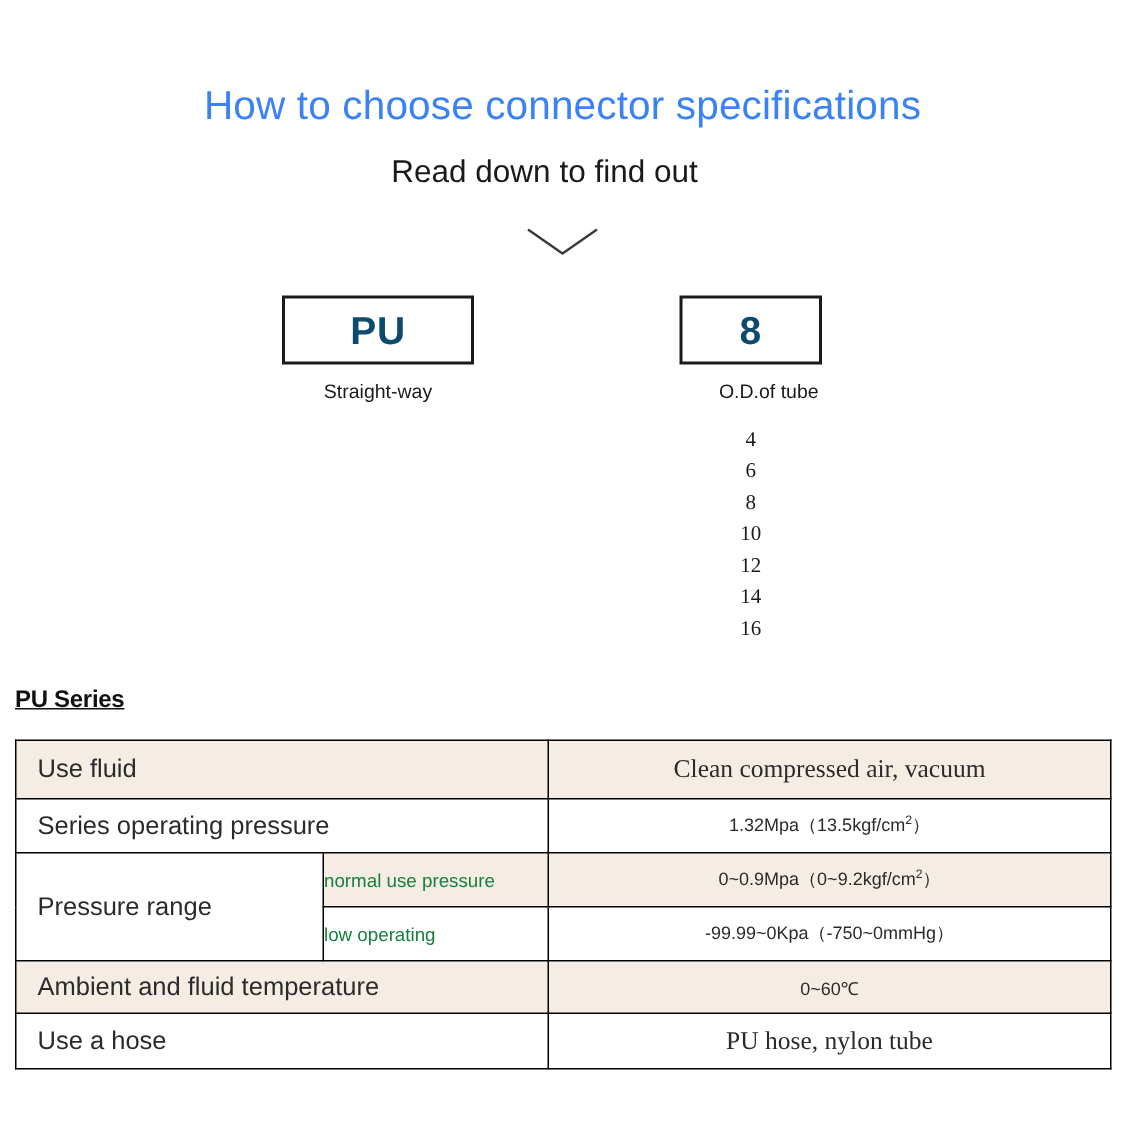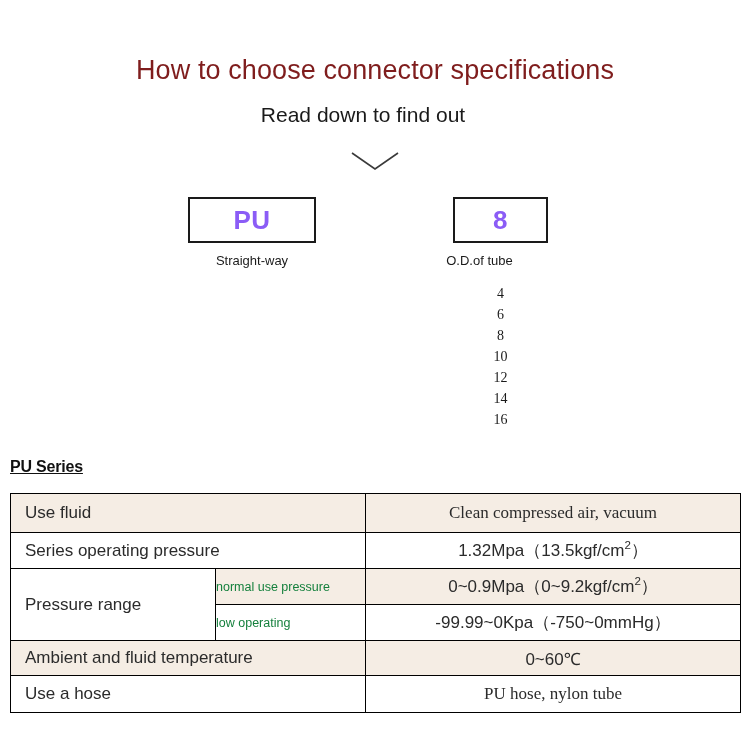--- a/index.html
+++ b/index.html
@@ -18,21 +18,21 @@
 
   
   .page-title {
     position: absolute;
     top: 55px;
     left: 0;
     width: 750px;
     text-align: center;
     font-size: 27px;
     font-weight: 400;
-    color: #7f1d1d;
+    color: #3b82f6;
     letter-spacing: 0.1px;
     white-space: nowrap;
   }
   .page-subtitle {
     position: absolute;
     top: 103px;
     left: 0;
     width: 726px;
     text-align: center;
     font-size: 21px;
@@ -54,21 +54,21 @@
     position: absolute;
     border: 2px solid #1a1a1a;
     background: #ffffff;
     box-sizing: border-box;
     display: flex;
     align-items: center;
     justify-content: center;
     font-weight: bold;
     font-size: 26px;
     letter-spacing: 0.5px;
-    color: #8b5cf6;
+    color: #0c4a6e;
   }
   #box-pu {
     left: 188px;
     top: 197px;
     width: 128px;
     height: 46px;
   }
   #box-od {
     left: 453px;
     top: 197px;
@@ -81,21 +81,21 @@
     color: #1a1a1a;
     text-align: center;
     white-space: nowrap;
   }
   #caption-pu {
     left: 188px;
     top: 253px;
     width: 128px;
   }
   #caption-od {
-    left: 432px;
+    left: 465px;
     top: 253px;
     width: 95px;
   }
 
   
   .size-list {
     position: absolute;
     left: 453px;
     top: 283px;
     width: 95px;
@@ -136,21 +136,21 @@
     color: #2b2b2b;
     vertical-align: middle;
   }
   .spec-table td.val {
     text-align: center;
     padding: 0;
     font-size: 17px;
     font-family: Liberation Serif, serif;
   }
   .spec-table td.val.small {
-    font-size: 17px;
+    font-size: 12px;
     font-family: "Liberation Sans", sans-serif;
   }
   .spec-table td.sub {
     text-align: left;
     padding: 0;
     font-size: 12.5px;
     color: #15803d;
   }
   .beige { background: #f5ede4; }
   .white { background: #ffffff; }

